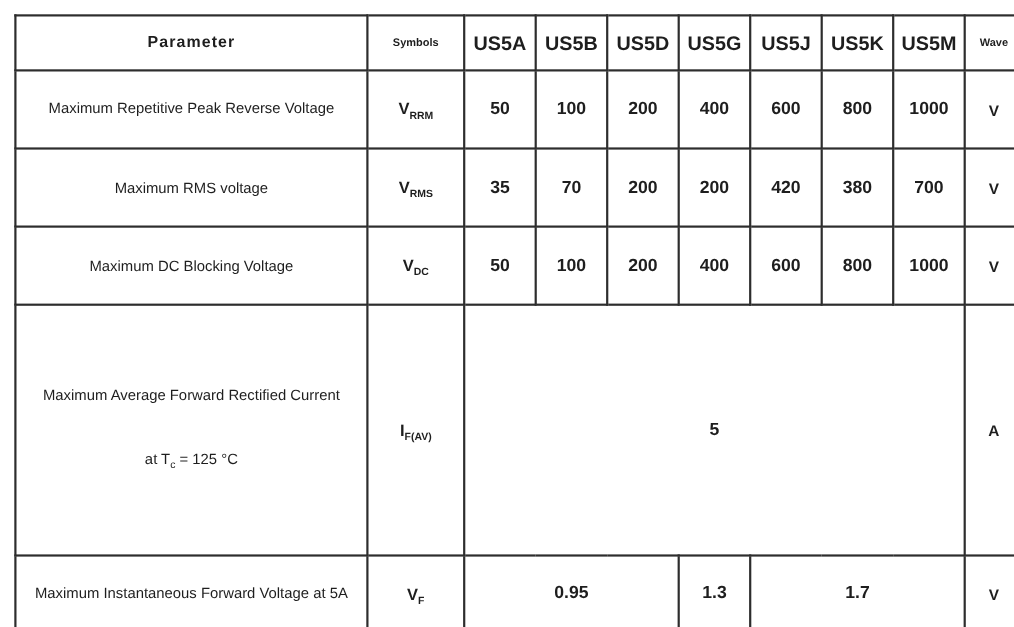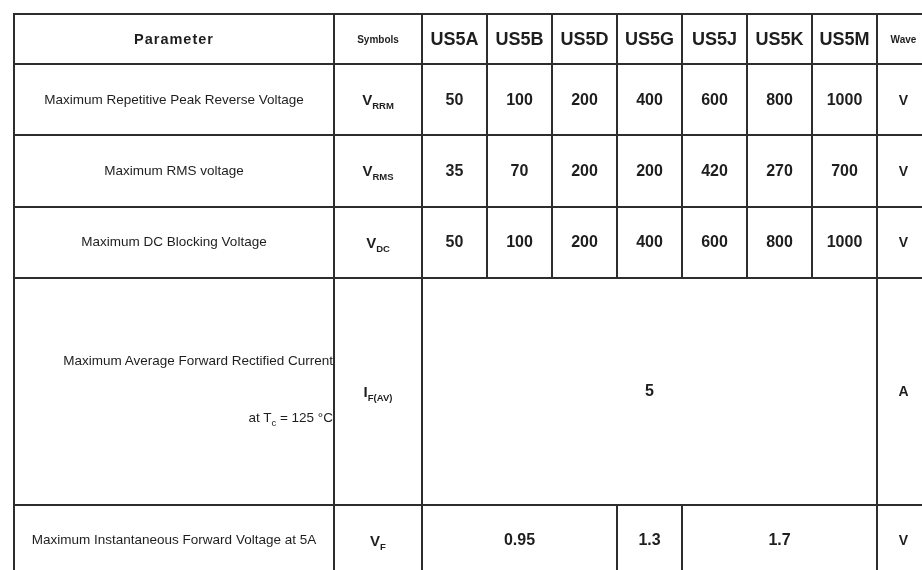--- a/index.html
+++ b/index.html
@@ -23,21 +23,21 @@
   th.h-model{font-size:18px;font-weight:bold;}
   td.param{
     text-align:left;padding:2px 6px 2px 11px;
     font-size:13.5px;line-height:1.5;white-space:pre-wrap;
   }
   td.sym{font-size:15px;font-weight:bold;}
   .sym sub{font-size:9.5px;font-weight:bold;line-height:0;text-align:center;}
   td.val{font-size:16px;font-weight:bold;}
   td.unit{font-size:14px;font-weight:bold;}
   .sub-inline{font-size:9.5px;}
-  .two-line div{line-height:17px;text-align:right;}
+  .two-line div{line-height:17px;}
 </style>
 </head>
 <body>
 
 <div class="page">
   <table class="ratings">
     <colgroup>
       <col style="width:320px">
         <col style="width:88px">
       <col style="width:65px">
@@ -79,21 +79,21 @@
       </tr>
 
       <tr>
         <td class="param">Maximum RMS voltage</td>
         <td class="sym"><span>V</span><sub>RMS</sub></td>
         <td class="val">35</td>
         <td class="val">70</td>
         <td class="val">200</td>
         <td class="val">200</td>
         <td class="val">420</td>
-        <td class="val">270</td>
+        <td class="val">380</td>
         <td class="val">700</td>
         <td class="unit">V</td>
       </tr>
 
       <tr>
         <td class="param">Maximum DC Blocking Voltage</td>
         <td class="sym"><span>V</span><sub>DC</sub></td>
         <td class="val">50</td>
         <td class="val">100</td>
         <td class="val">200</td>

